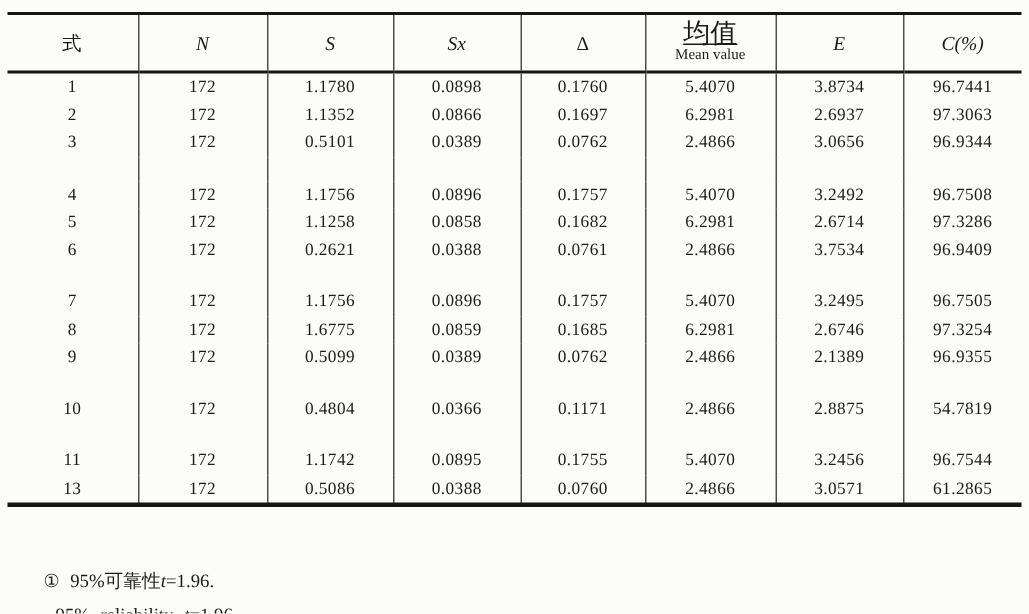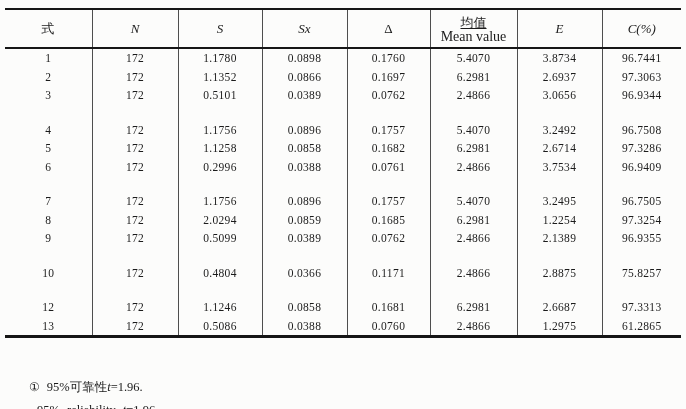--- a/index.html
+++ b/index.html
@@ -17,22 +17,22 @@
   .paper-table td { text-align:center; padding:0; vertical-align:middle; }
   .paper-table td:not(:last-child) { border-right:1px solid #4e4e4e; }
   .paper-table thead td {
     border-bottom:2px solid #161616;
     height:37px; font-size:13px;
   }
   .paper-table tbody td { font-size:11.5px; height:18.5px; letter-spacing:0.3px; }
   .paper-table tr.spacer td { height:16px; }
   .it { font-style:italic; }
   .hd-cn { font-size:12.5px; letter-spacing:1px; }
-  .mean-l1 { font-size:13px; line-height:15px;text-decoration:underline; }
-  .mean-l2 { font-size:14px; line-height:13px; }
+  .mean-l1 { font-size:18px; line-height:15px;text-decoration:underline; }
+  .mean-l2 { font-size:10px; line-height:13px; }
   .footnote { position:absolute; left:29px; top:379px; font-size:12.5px; }
   .fn-line { white-space:pre; }
   .fn-line2 { margin-left:8px; margin-top:7px; word-spacing:4px; }
   .fn-marker { margin-right:7px; font-size:12px; }
 </style>
 </head>
 <body>
 
 <table class="paper-table">
   <colgroup>
@@ -117,21 +117,21 @@
         <td>1.1258</td>
         <td>0.0858</td>
         <td>0.1682</td>
         <td>6.2981</td>
         <td>2.6714</td>
         <td>97.3286</td>
     </tr>
     <tr>
       <td>6</td>
         <td>172</td>
-        <td>0.2996</td>
+        <td>0.2621</td>
         <td>0.0388</td>
         <td>0.0761</td>
         <td>2.4866</td>
         <td>3.7534</td>
         <td>96.9409</td>
     </tr>
     <tr class="spacer">
       <td></td>
         <td></td>
         <td></td>
@@ -147,25 +147,25 @@
         <td>1.1756</td>
         <td>0.0896</td>
         <td>0.1757</td>
         <td>5.4070</td>
         <td>3.2495</td>
         <td>96.7505</td>
     </tr>
     <tr>
       <td>8</td>
         <td>172</td>
-        <td>2.0294</td>
+        <td>1.6775</td>
         <td>0.0859</td>
         <td>0.1685</td>
         <td>6.2981</td>
-        <td>1.2254</td>
+        <td>2.6746</td>
         <td>97.3254</td>
     </tr>
     <tr>
       <td>9</td>
         <td>172</td>
         <td>0.5099</td>
         <td>0.0389</td>
         <td>0.0762</td>
         <td>2.4866</td>
         <td>2.1389</td>
@@ -182,50 +182,50 @@
         <td></td>
     </tr>
     <tr>
       <td>10</td>
         <td>172</td>
         <td>0.4804</td>
         <td>0.0366</td>
         <td>0.1171</td>
         <td>2.4866</td>
         <td>2.8875</td>
-        <td>75.8257</td>
-    </tr>
-    <tr class="spacer">
-      <td></td>
-        <td></td>
-        <td></td>
-        <td></td>
-        <td></td>
-        <td></td>
-        <td></td>
-        <td></td>
-    </tr>
-    <tr>
-      <td>12</td>
-        <td>172</td>
-        <td>1.1246</td>
-        <td>0.0858</td>
-        <td>0.1681</td>
-        <td>6.2981</td>
-        <td>2.6687</td>
-        <td>97.3313</td>
+        <td>54.7819</td>
+    </tr>
+    <tr class="spacer">
+      <td></td>
+        <td></td>
+        <td></td>
+        <td></td>
+        <td></td>
+        <td></td>
+        <td></td>
+        <td></td>
+    </tr>
+    <tr>
+      <td>11</td>
+        <td>172</td>
+        <td>1.1742</td>
+        <td>0.0895</td>
+        <td>0.1755</td>
+        <td>5.4070</td>
+        <td>3.2456</td>
+        <td>96.7544</td>
     </tr>
     <tr>
       <td>13</td>
         <td>172</td>
         <td>0.5086</td>
         <td>0.0388</td>
         <td>0.0760</td>
         <td>2.4866</td>
-        <td>1.2975</td>
+        <td>3.0571</td>
         <td>61.2865</td>
     </tr>
   </tbody>
 </table>
 
 <div class="footnote">
   <div class="fn-line"><span class="fn-marker">①</span><span>95%可靠性</span><span class="it">t</span><span>=1.96.</span></div>
   <div class="fn-line fn-line2"><span>95% reliability </span><span class="it">t</span><span>=1.96.</span></div>
 </div>
 

